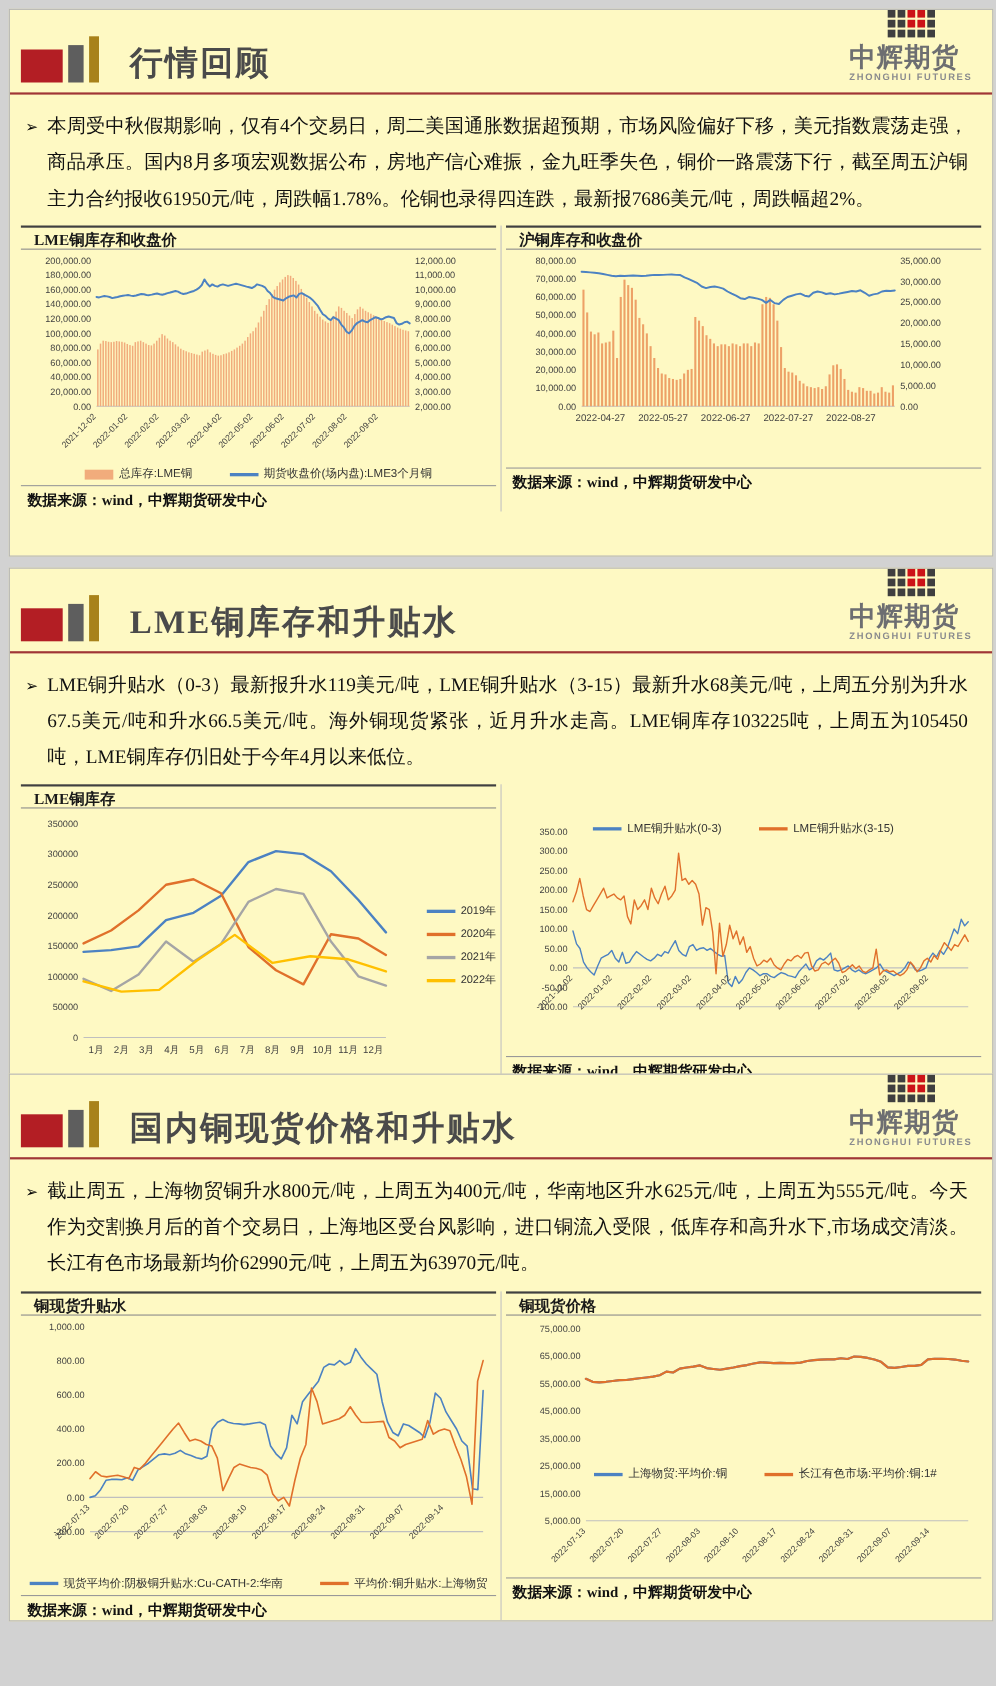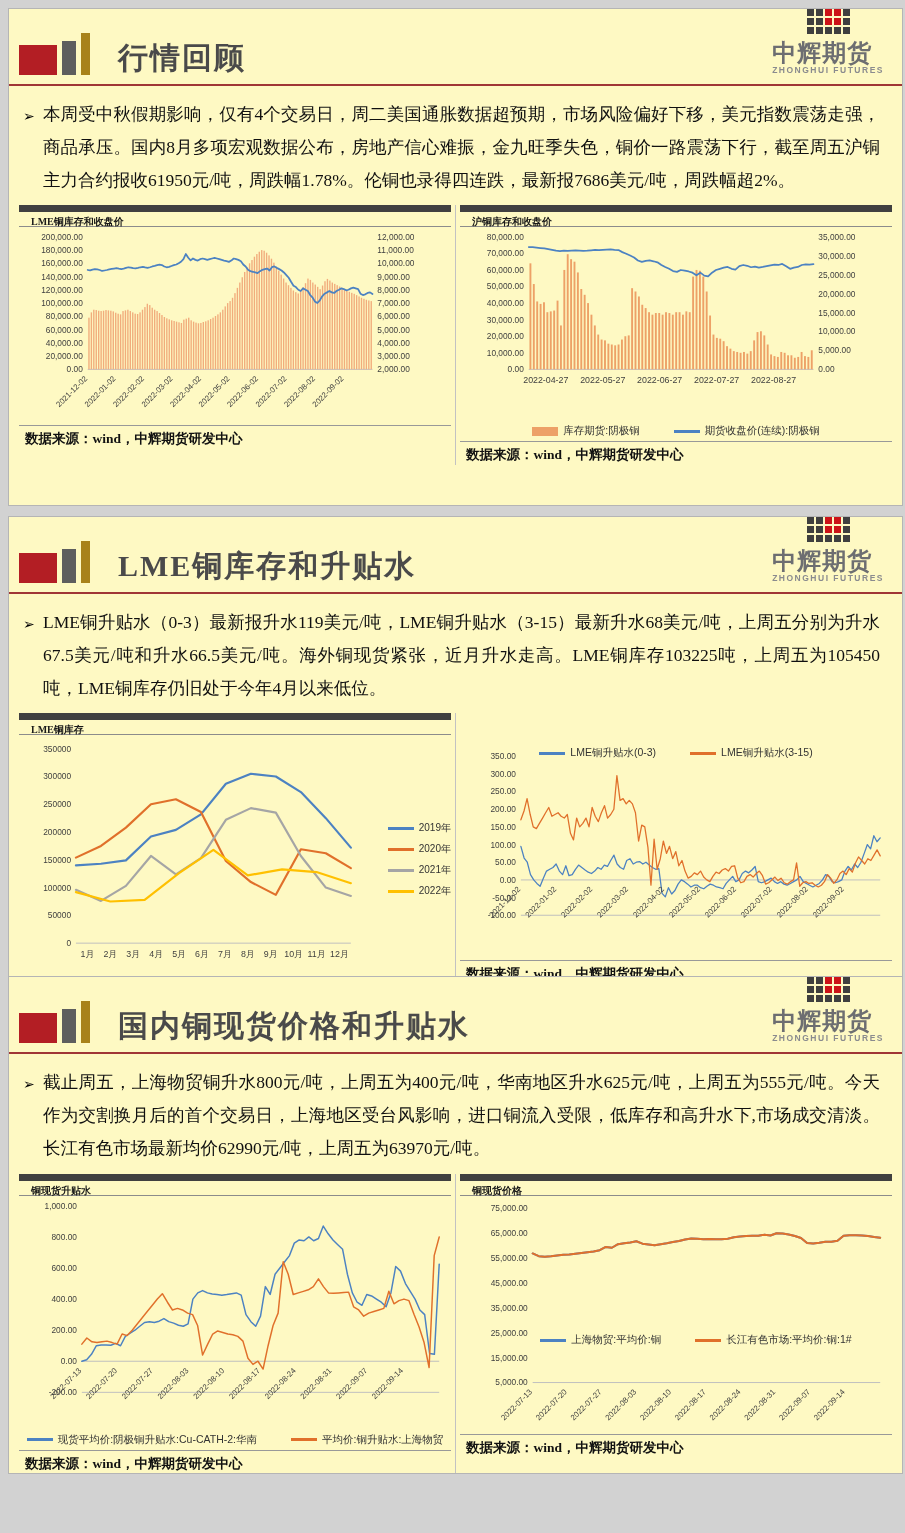--- a/index.html
+++ b/index.html
@@ -22,21 +22,21 @@
   .logo-en { font-family:"Liberation Sans",sans-serif; font-size:8.5px; font-weight:700; color:#8a8b8e; letter-spacing:1.5px; }
   .rule { height:2px; background:#a03636; margin-top:9px; }
 
   .para { padding:12px 22px 0 14px; font-size:17.5px; line-height:33px; color:#101010; text-align:justify; display:flex; }
   .para .bullet { flex:0 0 20px; font-size:14px; padding-top:2px; color:#000; }
   #p3 .para { height:112px; overflow:visible; position:relative; z-index:5; }
 
   .charts { display:flex; padding:0 6px; margin-top:8px; }
   .chartbox { flex:1 1 0; min-width:0; position:relative; padding:0 4px; }
   .chartbox + .chartbox { border-left:1px solid #c2c2c2; }
-  .ctitle { font-size:10px; font-weight:600; color:#1a1a1a; border-top:7px solid #404040; border-bottom:1px solid #8c8c8c; padding:3px 0 3px 12px; height:22px; }
+  .ctitle { font-size:14px; font-weight:600; color:#1a1a1a; border-top:2px solid #404040; border-bottom:1px solid #8c8c8c; padding:3px 0 3px 12px; height:22px; }
   svg.plot { display:block; width:100%; }
   svg text { font-family:"Liberation Sans",sans-serif; fill:#3f3f3f; }
   svg text.tk { font-size:8.5px; }
   svg text.dt { font-size:8px; }
   svg text.mt { font-size:9px; }
   .axl { stroke:#bfbfbf; stroke-width:1; }
   .legend { display:flex; justify-content:center; gap:34px; font-family:"Liberation Sans",sans-serif; font-size:10.5px; color:#333; height:16px; align-items:center; }
   .legend .li { display:flex; align-items:center; gap:5px; white-space:nowrap; }
   .legend i { display:inline-block; }
   .legend i.sw-bar { width:26px; height:9px; }
@@ -242,20 +242,30 @@
           <text x="99" y="155" text-anchor="end" class="dt" transform="rotate(-45 99 155)">2022-01-02</text>
           <text x="128" y="155" text-anchor="end" class="dt" transform="rotate(-45 128 155)">2022-02-02</text>
           <text x="157" y="155" text-anchor="end" class="dt" transform="rotate(-45 157 155)">2022-03-02</text>
           <text x="186" y="155" text-anchor="end" class="dt" transform="rotate(-45 186 155)">2022-04-02</text>
           <text x="215" y="155" text-anchor="end" class="dt" transform="rotate(-45 215 155)">2022-05-02</text>
           <text x="244" y="155" text-anchor="end" class="dt" transform="rotate(-45 244 155)">2022-06-02</text>
           <text x="273" y="155" text-anchor="end" class="dt" transform="rotate(-45 273 155)">2022-07-02</text>
           <text x="302" y="155" text-anchor="end" class="dt" transform="rotate(-45 302 155)">2022-08-02</text>
           <text x="331" y="155" text-anchor="end" class="dt" transform="rotate(-45 331 155)">2022-09-02</text>
         </svg>
+      <div class="legend">
+          <span class="li">
+            <i class="sw-bar" style="background: rgb(241, 172, 124);"></i>
+            <span>总库存:LME铜</span>
+          </span>
+          <span class="li">
+            <i class="sw-line" style="background: rgb(76, 130, 194);"></i>
+            <span>期货收盘价(场内盘):LME3个月铜</span>
+          </span>
+        </div>
       <div class="src">数据来源：wind，中辉期货研发中心</div>
     </section>
     <section class="chartbox c1">
       <div class="ctitle">沪铜库存和收盘价</div>
       <svg class="plot" viewBox="0 0 440 200">
           <text x="65" y="13" text-anchor="end" class="tk">80,000.00</text>
           <text x="65" y="29.875" text-anchor="end" class="tk">70,000.00</text>
           <text x="65" y="46.75" text-anchor="end" class="tk">60,000.00</text>
           <text x="65" y="63.625" text-anchor="end" class="tk">50,000.00</text>
           <text x="65" y="80.5" text-anchor="end" class="tk">40,000.00</text>
@@ -356,30 +366,20 @@
           <rect x="350.40" y="131.50" width="1.93" height="13.50" fill="#EDA167"></rect>
           <rect x="353.85" y="132.34" width="1.93" height="12.66" fill="#EDA167"></rect>
           <rect x="357.31" y="125.59" width="1.93" height="19.41" fill="#EDA167"></rect>
           <polyline points="70.0,20.4 74.0,20.6 77.9,21.0 81.9,21.4 85.9,21.8 89.9,22.5 93.8,23.3 97.8,24.1 101.8,24.5 105.8,24.1 109.7,24.3 113.7,24.1 117.7,23.9 121.6,24.1 125.6,24.3 129.6,24.1 133.6,23.7 137.5,23.3 141.5,23.5 145.5,23.3 149.5,23.1 153.4,22.9 157.4,23.3 161.4,23.5 165.3,25.6 169.3,27.2 173.3,29.1 177.3,31.0 181.2,34.1 185.2,35.6 189.2,34.5 193.2,34.1 197.1,34.9 201.1,36.0 205.1,38.7 209.0,40.7 213.0,42.6 217.0,44.9 221.0,45.7 224.9,43.8 228.9,44.5 232.9,45.3 236.8,46.5 240.8,49.2 244.8,46.5 248.8,49.5 252.7,50.3 256.7,46.5 260.7,43.8 264.7,42.6 268.6,41.4 272.6,40.7 276.6,42.6 280.5,43.4 284.5,39.9 288.5,38.7 292.5,39.5 296.4,41.0 300.4,40.3 304.4,41.4 308.4,40.7 312.3,39.9 316.3,39.1 320.3,38.3 324.2,38.7 328.2,37.6 332.2,39.9 336.2,42.6 340.1,41.4 344.1,40.7 348.1,38.7 352.1,38.0 356.0,38.3 360.0,37.8" fill="none" stroke="#4C82C2" stroke-width="1.8" stroke-linejoin="round" stroke-linecap="round"></polyline>
           <text x="87.4" y="159" text-anchor="middle" class="mt">2022-04-27</text>
           <text x="145.4" y="159" text-anchor="middle" class="mt">2022-05-27</text>
           <text x="203.4" y="159" text-anchor="middle" class="mt">2022-06-27</text>
           <text x="261.4" y="159" text-anchor="middle" class="mt">2022-07-27</text>
           <text x="319.4" y="159" text-anchor="middle" class="mt">2022-08-27</text>
         </svg>
-      <div class="legend">
-          <span class="li">
-            <i class="sw-bar" style="background: rgb(237, 161, 103);"></i>
-            <span>库存期货:阴极铜</span>
-          </span>
-          <span class="li">
-            <i class="sw-line" style="background: rgb(76, 130, 194);"></i>
-            <span>期货收盘价(连续):阴极铜</span>
-          </span>
-        </div>
       <div class="src">数据来源：wind，中辉期货研发中心</div>
     </section>
   </div>
 </div>
 
 <div class="panel" id="p2">
   <div class="panel-head">
     <div class="deco">
         <span class="sq1"></span>
         <span class="sq2"></span>

